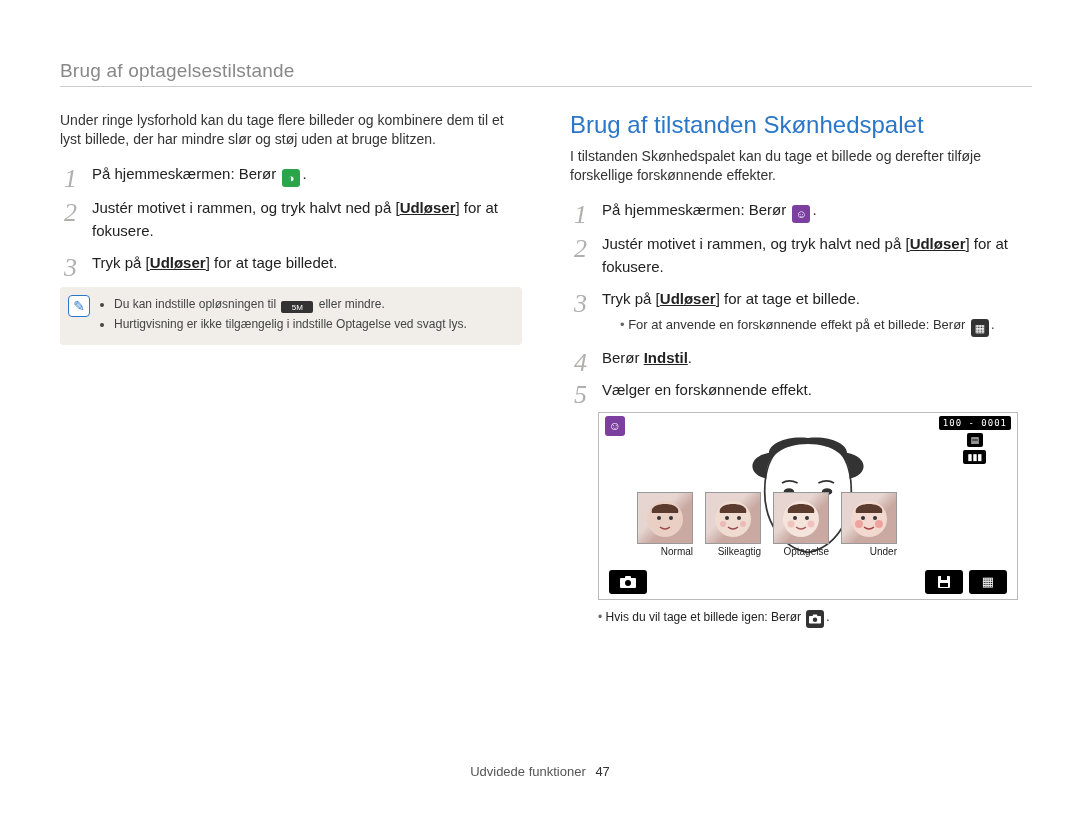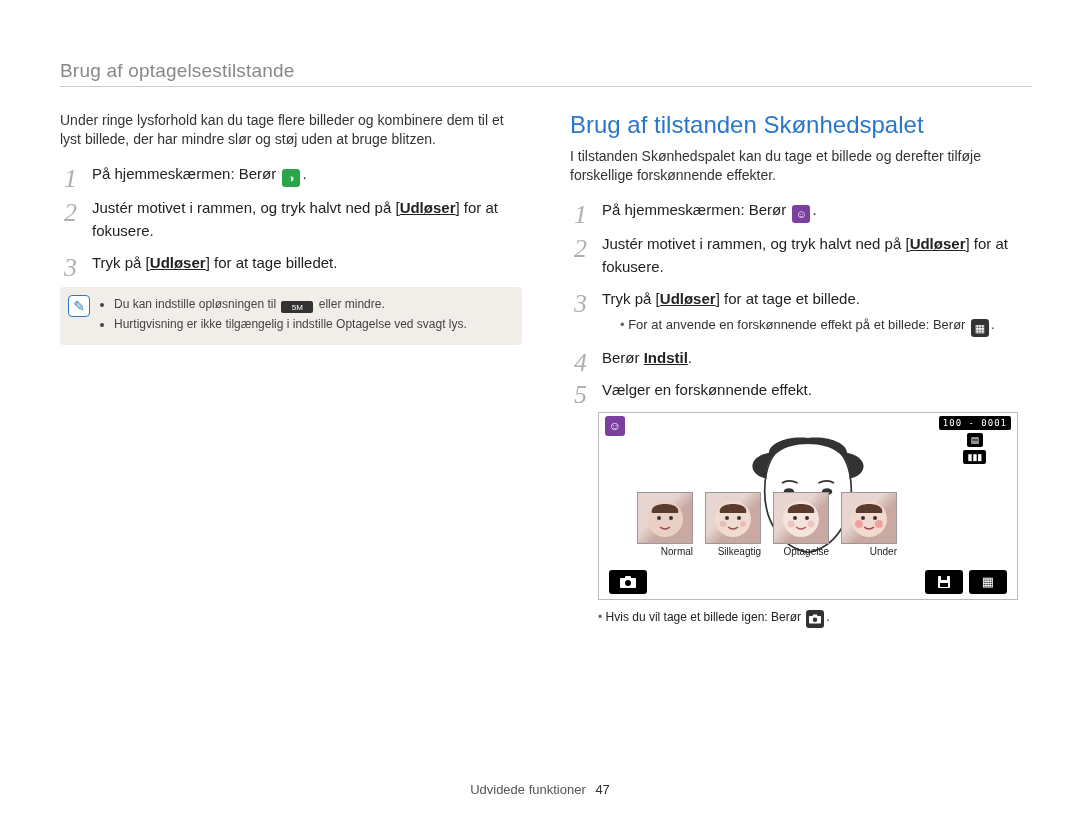--- a/index.html
+++ b/index.html
@@ -253,21 +253,21 @@
     margin: 10px 0 0 28px;
     font-size: 12px;
   }
   .under-shot::before {
     content: "• ";
     color: #666;
   }
 
   .footer {
     position: absolute;
-    bottom: 18px;
+    bottom: 36px;
     left: 0; right: 0;
     text-align: center;
     font-size: 13px;
     color: #555;
   }
   .footer .pn { margin-left: 6px; color: #333; }
 </style>
 </head>
 <body>
 

